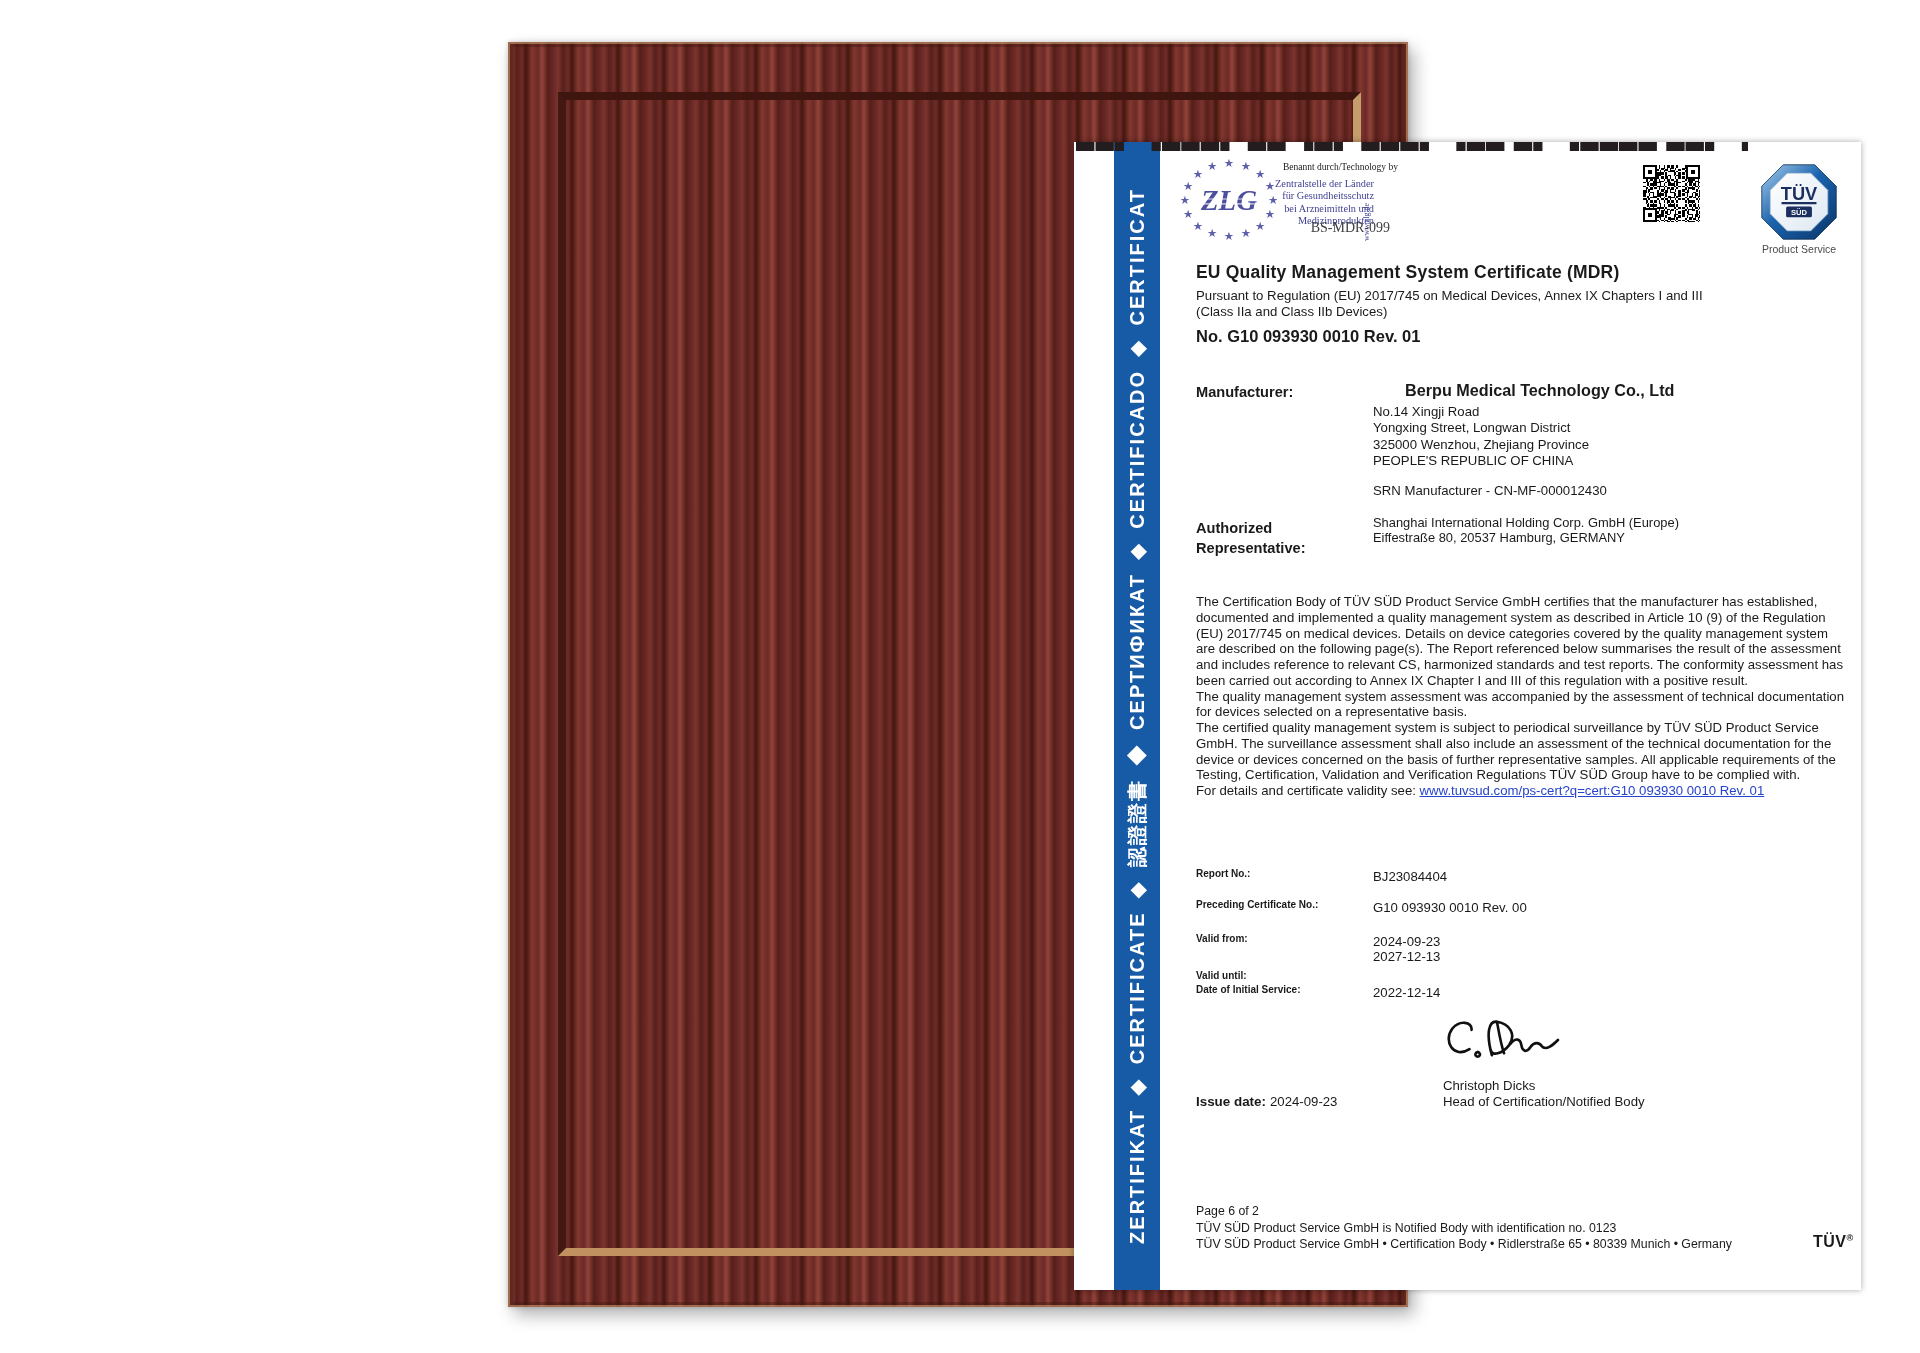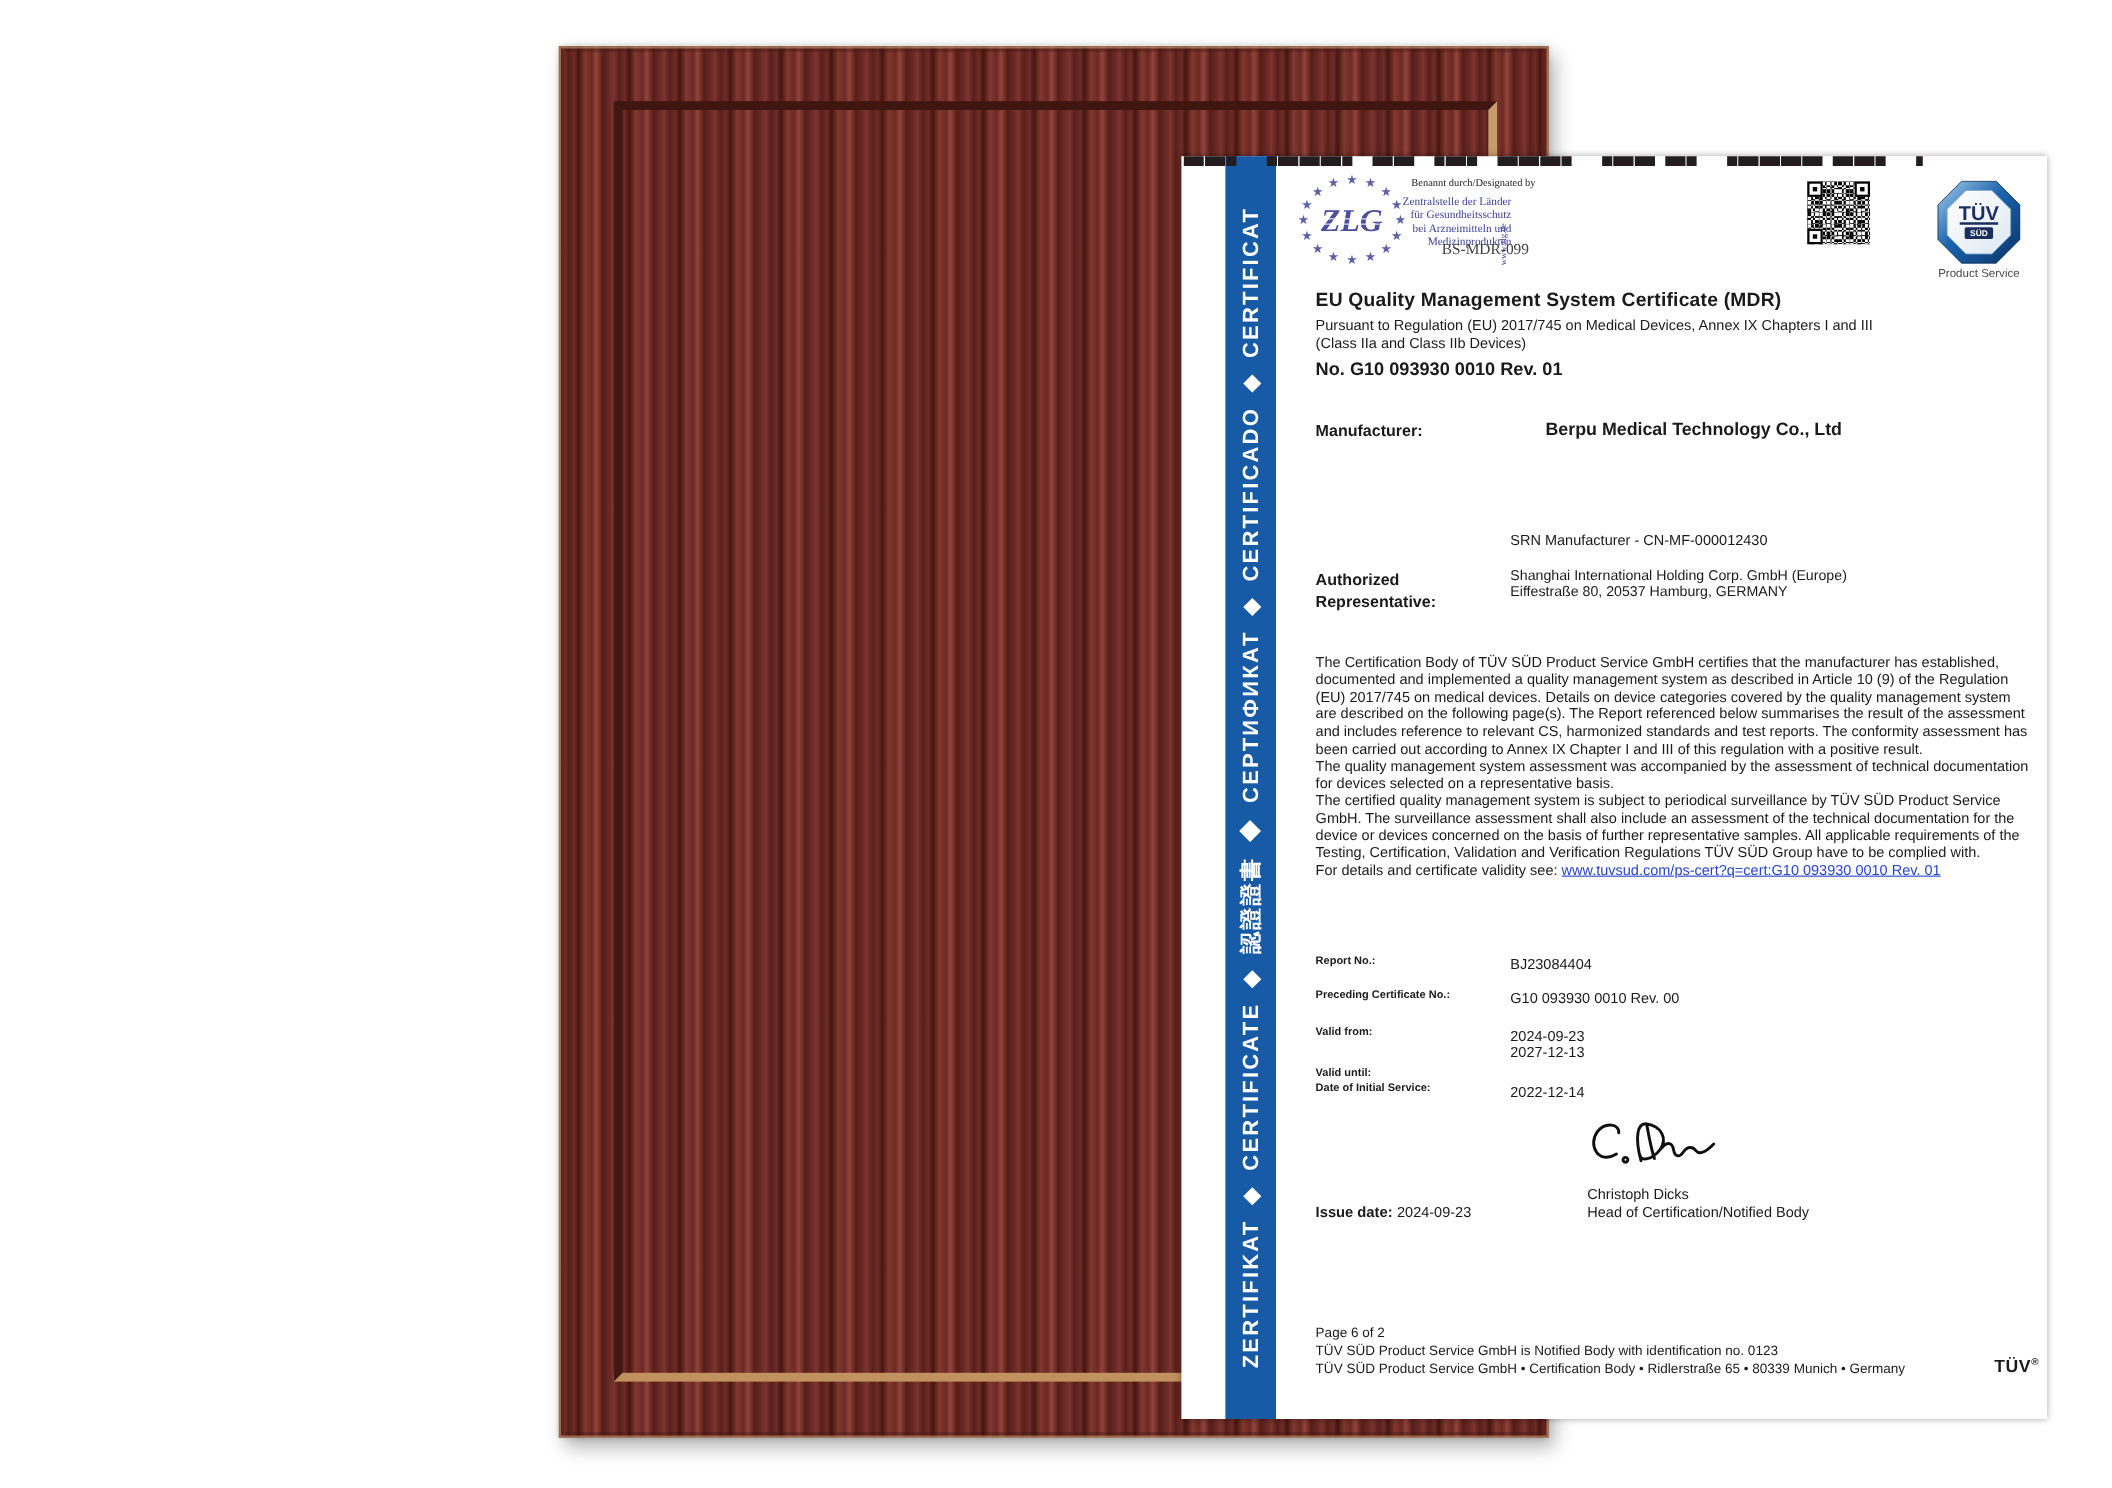--- a/index.html
+++ b/index.html
@@ -141,21 +141,21 @@
           <text x="7.5" y="62.6">★</text>
         <text x="4" y="48">★</text>
           <text x="7.5" y="33.4">★</text>
           <text x="17.5" y="21.1">★</text>
         <text x="32.4" y="12.9">★</text>
       </g>
       <text x="50" y="54" text-anchor="middle" font-size="30" font-weight="900" font-style="italic" fill="#4c4e9e" font-family="Liberation Serif, serif">ZLG</text>
       <line x1="24" y1="43" x2="76" y2="43" stroke="#ffffff" stroke-width="1.2" opacity=".8"></line>
       <line x1="24" y1="48" x2="76" y2="48" stroke="#ffffff" stroke-width="1.2" opacity=".8"></line>
     </svg>
-    <div class="zlg-designated t">Benannt durch/Designated by</div>
+    <div class="zlg-designated t">Benannt durch/Technology by</div>
     <div class="zlg-org">
       <div>Zentralstelle der Länder</div>
       <div>für Gesundheitsschutz</div>
       <div>bei Arzneimitteln und</div>
       <div>Medizinprodukten</div>
     </div>
     <div class="zlg-web">www.zlg.de</div>
     <div class="zlg-code">BS-MDR-099</div>
 
     <div class="qr">
@@ -192,20 +192,26 @@
     </svg>
     <div class="tuv-caption">Product Service</div>
 
     <div class="t title">EU Quality Management System Certificate (MDR)</div>
     <div class="t sub1">Pursuant to Regulation (EU) 2017/745 on Medical Devices, Annex IX Chapters I and III</div>
     <div class="t sub2">(Class IIa and Class IIb Devices)</div>
     <div class="t certno">No. G10 093930 0010 Rev. 01</div>
 
     <div class="t lbl man-label">Manufacturer:</div>
     <div class="t man-name">Berpu Medical Technology Co., Ltd</div>
+    <div class="t man-addr">
+      <div>No.14 Xingji Road</div>
+      <div>Yongxing Street, Longwan District</div>
+      <div>325000 Wenzhou, Zhejiang Province</div>
+      <div>PEOPLE'S REPUBLIC OF CHINA</div>
+    </div>
     <div class="t man-srn">SRN Manufacturer - CN-MF-000012430</div>
 
     <div class="t lbl ar-label">
       <div>Authorized</div>
       <div>Representative:</div>
     </div>
     <div class="t ar-lines">
       <div>Shanghai International Holding Corp. GmbH (Europe)</div>
       <div>Eiffestraße 80, 20537 Hamburg, GERMANY</div>
     </div>

